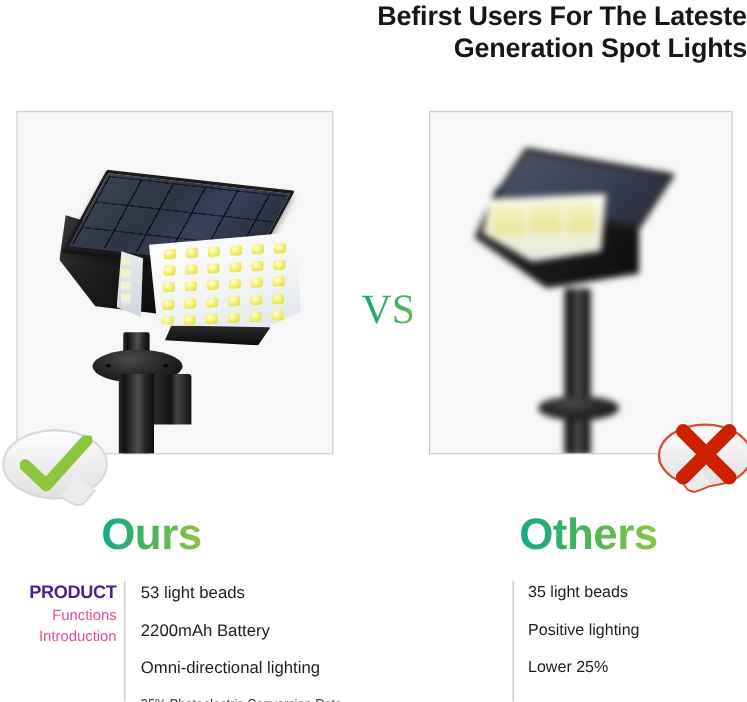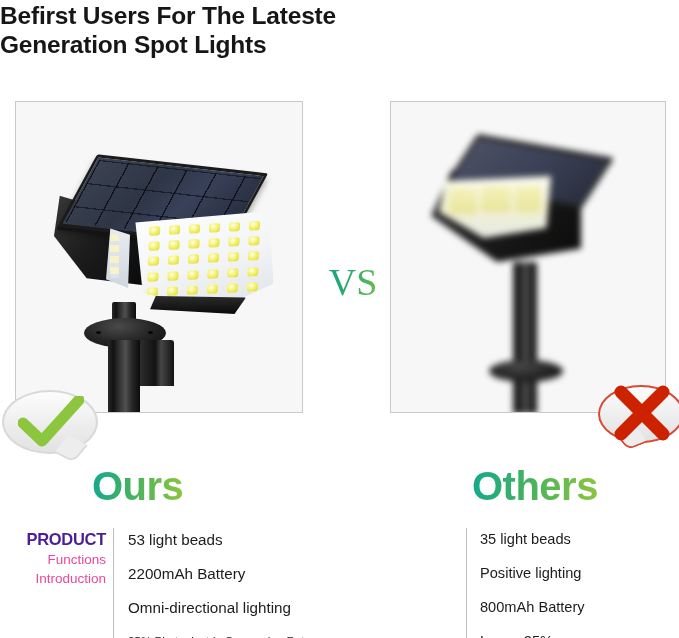--- a/index.html
+++ b/index.html
@@ -14,21 +14,21 @@
     overflow: hidden;
     font-family: "Liberation Sans", sans-serif;
     -webkit-font-smoothing: antialiased;
   }
 
   
   .header {
     position: absolute;
     left: 0; top: 0;
     width: 679px;
-    text-align: left;
+    text-align: right;
   }
   .title {
     margin: 0;
     padding-top: 2px;
     font-family: "Liberation Sans Narrow", "Liberation Sans", sans-serif;
     font-size: 24.5px;
     font-weight: bold;
     line-height: 1.17;
     letter-spacing: -0.2px;
     color: #161616;
@@ -438,15 +438,14 @@
 <div class="spec-col col-ours">
   <div class="spec-row">53 light beads</div>
   <div class="spec-row">2200mAh Battery</div>
   <div class="spec-row">Omni-directional lighting</div>
   <div class="spec-row small">35% Photoelectric Conversion Rate</div>
 </div>
 
 <div class="spec-col col-others">
   <div class="spec-row">35 light beads</div>
   <div class="spec-row">Positive lighting</div>
-  <div class="spec-row">800mAh Battery</div>
   <div class="spec-row">Lower 25%</div>
 </div>
 
 </body></html>

